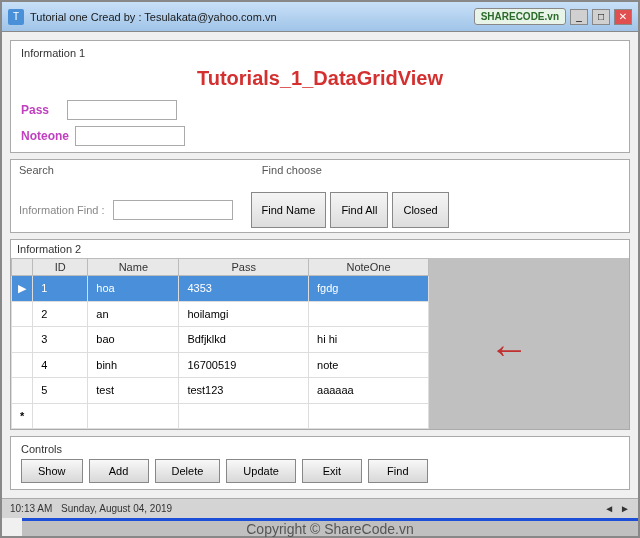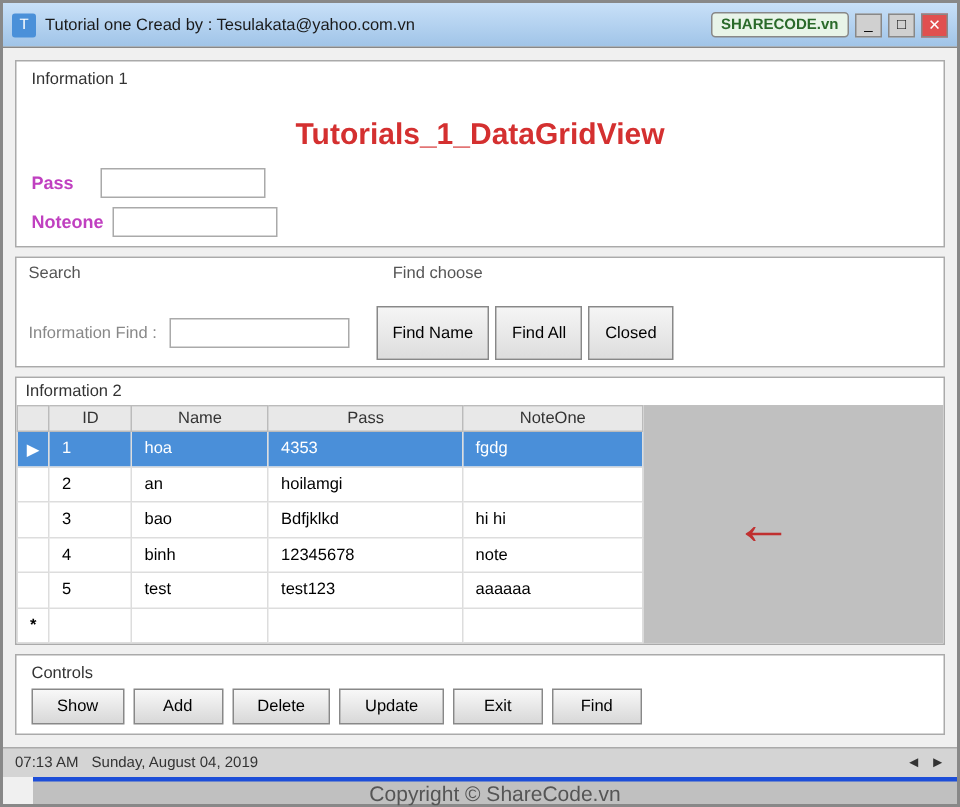--- a/index.html
+++ b/index.html
@@ -82,21 +82,21 @@
       gap: 6px;
     }
     .section-box {
       background: white;
       border: 1px solid #aaa;
       padding: 6px 10px;
     }
     .section-label {
       font-size: 11px;
       color: #333;
-      margin-bottom: 20px;
+      margin-bottom: 8px;
     }
     .section-title {
       text-align: center;
       font-size: 20px;
       font-weight: bold;
       color: #d43030;
       margin-bottom: 10px;
     }
     .form-label {
       color: #c040c0;
@@ -389,21 +389,21 @@
                 <td style="width: 16px; text-align: center; padding: 0px 2px;"></td>
                 <td>3</td>
                 <td>bao</td>
                 <td>Bdfjklkd</td>
                 <td>hi hi</td>
               </tr>
               <tr>
                 <td style="width: 16px; text-align: center; padding: 0px 2px;"></td>
                 <td>4</td>
                 <td>binh</td>
-                <td>12345678</td>
+                <td>16700519</td>
                 <td>note</td>
               </tr>
               <tr>
                 <td style="width: 16px; text-align: center; padding: 0px 2px;"></td>
                 <td>5</td>
                 <td>test</td>
                 <td>test123</td>
                 <td>aaaaaa</td>
               </tr>
               <tr>
@@ -430,21 +430,21 @@
           <button class="ctrl-btn">Update</button>
           <button class="ctrl-btn">Exit</button>
           <button class="ctrl-btn">Find</button>
         </div>
     </div>
 
   </div>
 
   <div class="status-bar">
     <div>
-      <span>07:13 AM</span>
+      <span>10:13 AM</span>
       <span style="margin-left:6px;">Sunday, August 04, 2019</span>
     </div>
     <div class="status-right">
       <span>◄</span>
       <span>►</span>
     </div>
   </div>
 
   <div class="copyright-bar">
     <span>Copyright © ShareCode.vn</span>

